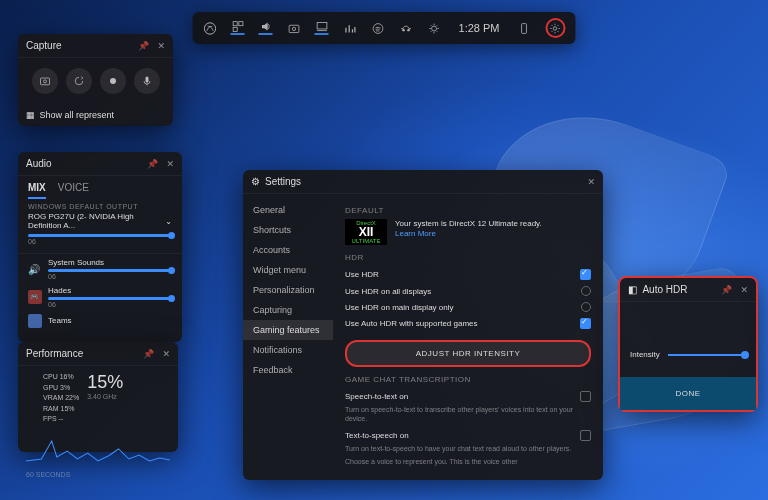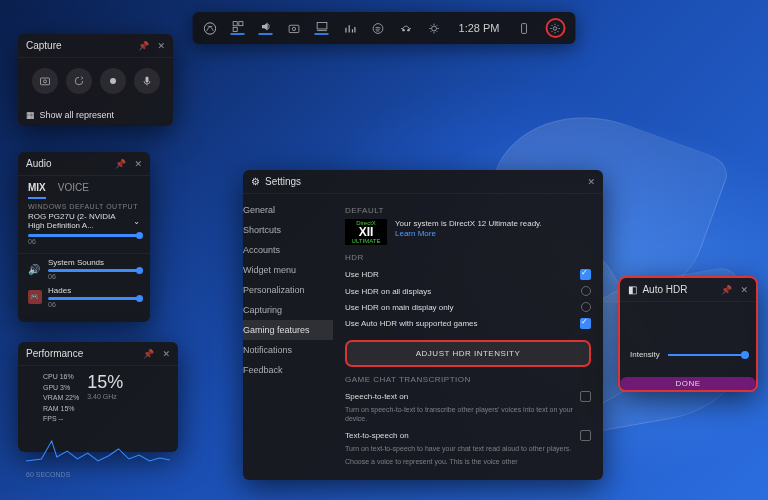--- a/index.html
+++ b/index.html
@@ -25,21 +25,21 @@
 .widget .whdr .wtit{display:flex;align-items:center;gap:5px;font-size:10px;}
 .widget .whdr .wacts{display:flex;gap:8px;opacity:0.6;}
 .widget .whdr .wacts span{cursor:pointer;font-size:9px;}
 
 .capture{left:18px;top:34px;width:155px;}
 .capture .btns{display:flex;gap:8px;padding:10px;justify-content:center;}
 .capture .cbtn{width:26px;height:26px;border-radius:50%;background:#2a2a30;display:flex;align-items:center;justify-content:center;cursor:pointer;}
 .capture .cbtn svg{width:12px;height:12px;fill:#bbb;}
 .capture .foot{padding:6px 8px;font-size:9px;display:flex;align-items:center;gap:5px;cursor:pointer;}
 
-.audio{left:18px;top:152px;width:132px;}
+.audio{left:18px;top:152px;width:164px;}
 .audio .tabs{display:flex;gap:12px;padding:6px 10px 0;font-size:10px;}
 .audio .tab{padding-bottom:4px;cursor:pointer;opacity:0.6;}
 .audio .tab.active{border-bottom:2px solid #3a8cff;opacity:1;font-weight:600;}
 .audio .sect{padding:4px 10px 8px;}
 .audio .lbl{font-size:7px;opacity:0.5;letter-spacing:0.5px;margin-bottom:2px;}
 .audio .dev{font-size:8px;display:flex;justify-content:space-between;align-items:center;margin-bottom:4px;}
 .audio .vrow{display:flex;align-items:center;gap:6px;margin-bottom:6px;}
 .audio .vico{width:14px;height:14px;display:flex;align-items:center;justify-content:center;}
 .audio .vbody{flex:1;}
 .audio .vname{font-size:8px;margin-bottom:2px;}
@@ -52,43 +52,43 @@
 .perf .pstats{font-size:7px;line-height:1.5;opacity:0.8;}
 .perf .ppct{font-size:18px;font-weight:300;}
 .perf .pghz{font-size:7px;opacity:0.5;}
 .perf .chart{height:36px;margin:0 8px 4px;position:relative;}
 .perf .chart svg{width:100%;height:100%;}
 .perf .xlab{font-size:7px;opacity:0.4;padding:0 8px 4px;}
 
 .settings{left:243px;top:170px;width:360px;height:310px;}
 .settings .sbody{display:flex;height:calc(100% - 26px);}
 .settings .snav{width:90px;padding:6px 0;font-size:9px;}
-.settings .snav .ni{padding:5px 0;cursor:pointer;opacity:0.75;}
+.settings .snav .ni{padding:5px 10px;cursor:pointer;opacity:0.75;}
 .settings .snav .ni.active{background:#2f2f36;opacity:1;}
 .settings .scont{flex:1;padding:8px 12px;overflow:hidden;font-size:9px;}
 .settings .shdr{font-size:8px;opacity:0.5;letter-spacing:0.5px;margin:4px 0;}
 .settings .dxrow{display:flex;gap:8px;align-items:flex-start;margin-bottom:8px;}
 .settings .dxlogo{width:42px;height:26px;background:#000;display:flex;flex-direction:column;align-items:center;justify-content:center;font-size:6px;color:#4c4;line-height:1;}
 .settings .dxlogo b{font-size:12px;color:#fff;}
 .settings .dxtxt{font-size:8px;line-height:1.3;}
 .settings .dxtxt a{color:#4a9eff;text-decoration:none;}
 .settings .optrow{display:flex;justify-content:space-between;align-items:center;padding:3px 0;font-size:8px;gap:39px;}
 .settings .chk{width:11px;height:11px;border-radius:2px;display:inline-block;}
 .settings .chk.on{background:#3a8cff;position:relative;}
 .settings .chk.on::after{content:'✓';color:#fff;font-size:8px;position:absolute;top:-1px;left:1px;}
 .settings .rad{width:10px;height:10px;border:1px solid #666;border-radius:50%;}
-.settings .bigbtn{margin:8px 0;padding:7px;text-align:center;font-size:8px;letter-spacing:0.5px;background:#2a2a30;cursor:pointer;border:2px solid #d33;border-radius:7px;}
+.settings .bigbtn{margin:8px 0;padding:7px;text-align:center;font-size:8px;letter-spacing:0.5px;background:#2a2a30;cursor:pointer;border:2px solid #d33;border-radius:12px;}
 .settings .desc{font-size:7px;opacity:0.5;line-height:1.3;margin-bottom:4px;}
 
 .autohdr{left:618px;top:276px;width:140px;border:2px solid #d33;border-radius:8px;}
 .autohdr .abody{padding:8px 10px;margin-top:40px;}
 .autohdr .arow{display:flex;justify-content:space-between;align-items:center;font-size:8px;margin-bottom:10px;}
 .autohdr .aslide{flex:1;height:2px;background:#3a8cff;margin-left:8px;position:relative;}
 .autohdr .aslide::after{content:'';position:absolute;right:-3px;top:-3px;width:8px;height:8px;border-radius:50%;background:#3a8cff;}
-.autohdr .done{background:#701a75;text-align:center;padding:2px;font-size:8px;letter-spacing:0.5px;cursor:pointer;border-radius:8px;}
+.autohdr .done{background:#0c4a6e;text-align:center;padding:12px;font-size:8px;letter-spacing:0.5px;cursor:pointer;}
 </style>
 </head>
 <body>
 <div class="bloom"></div>
 <div class="petal p1"></div>
 <div class="petal p2"></div>
 <div class="petal p3"></div>
 
 <div class="topbar">
   <span class="ico">
@@ -232,20 +232,26 @@
           <div class="slider"></div>
           <div class="vval">06</div>
         </div>
       </div>
     <div class="vrow">
         <div class="vico" style="background:#833;border-radius:2px;font-size:7px">🎮</div>
         <div class="vbody">
           <div class="vname">Hades</div>
           <div class="slider"></div>
           <div class="vval">06</div>
+        </div>
+      </div>
+    <div class="vrow">
+        <div class="vico" style="background:#46a;border-radius:2px"></div>
+        <div class="vbody">
+          <div class="vname">Teams</div>
         </div>
       </div>
   </div>
 </div>
 
 <div class="widget perf">
   <div class="whdr">
       <div class="wtit">
         <span>Performance</span>
       </div>

